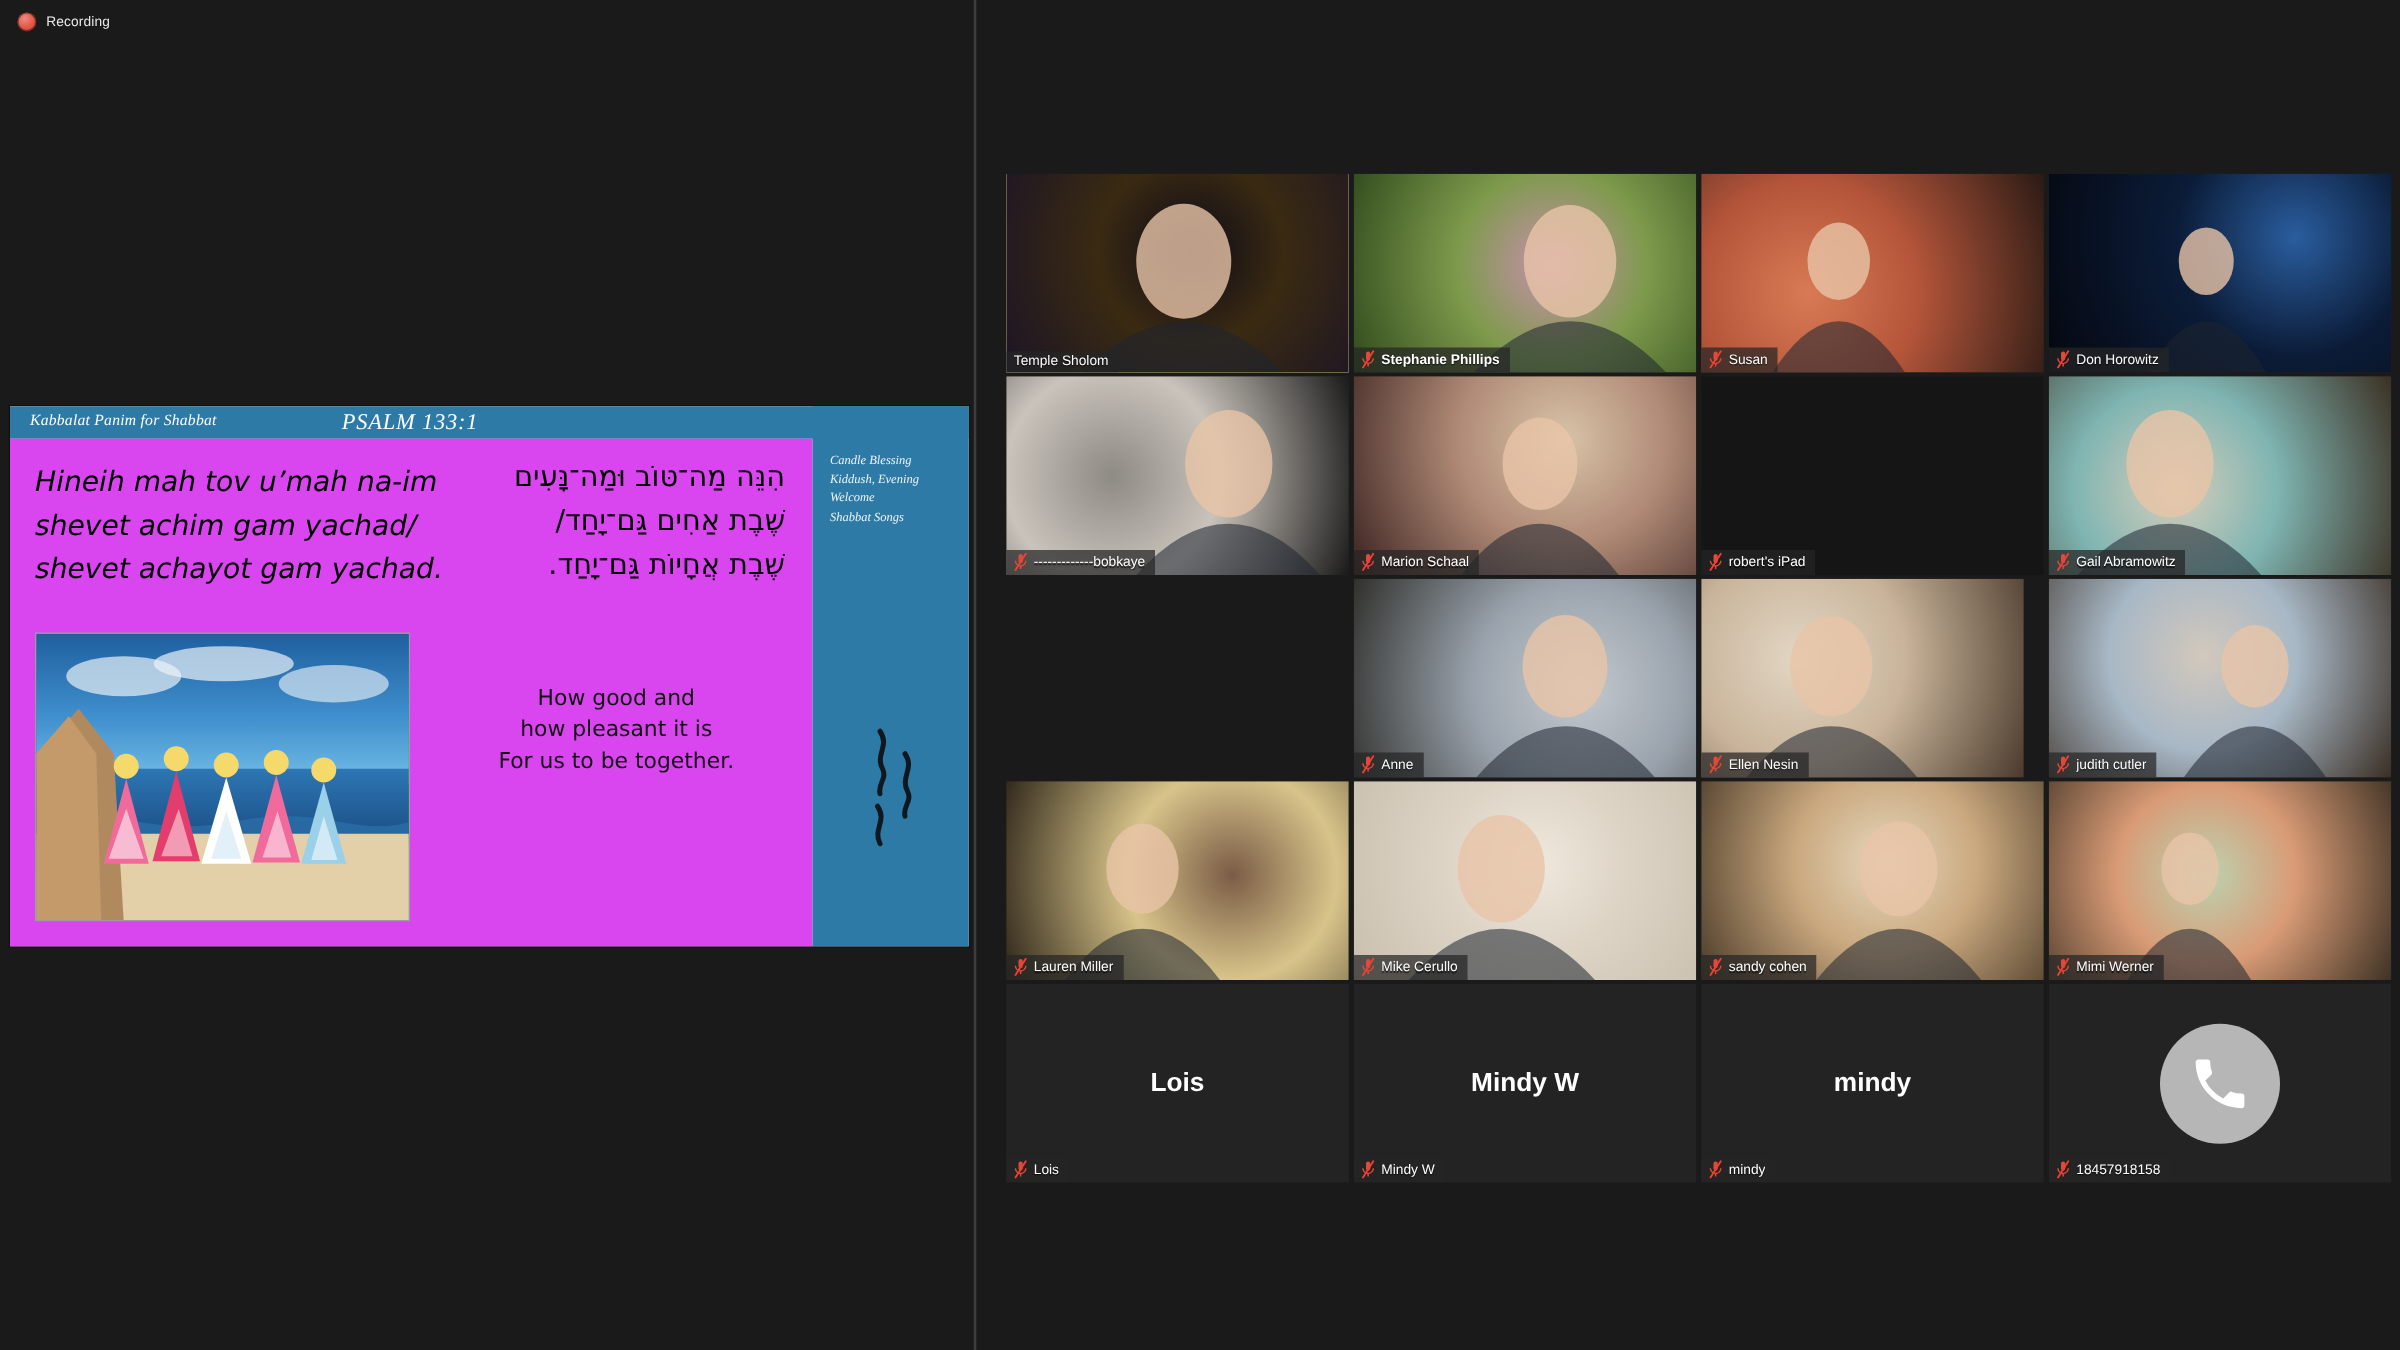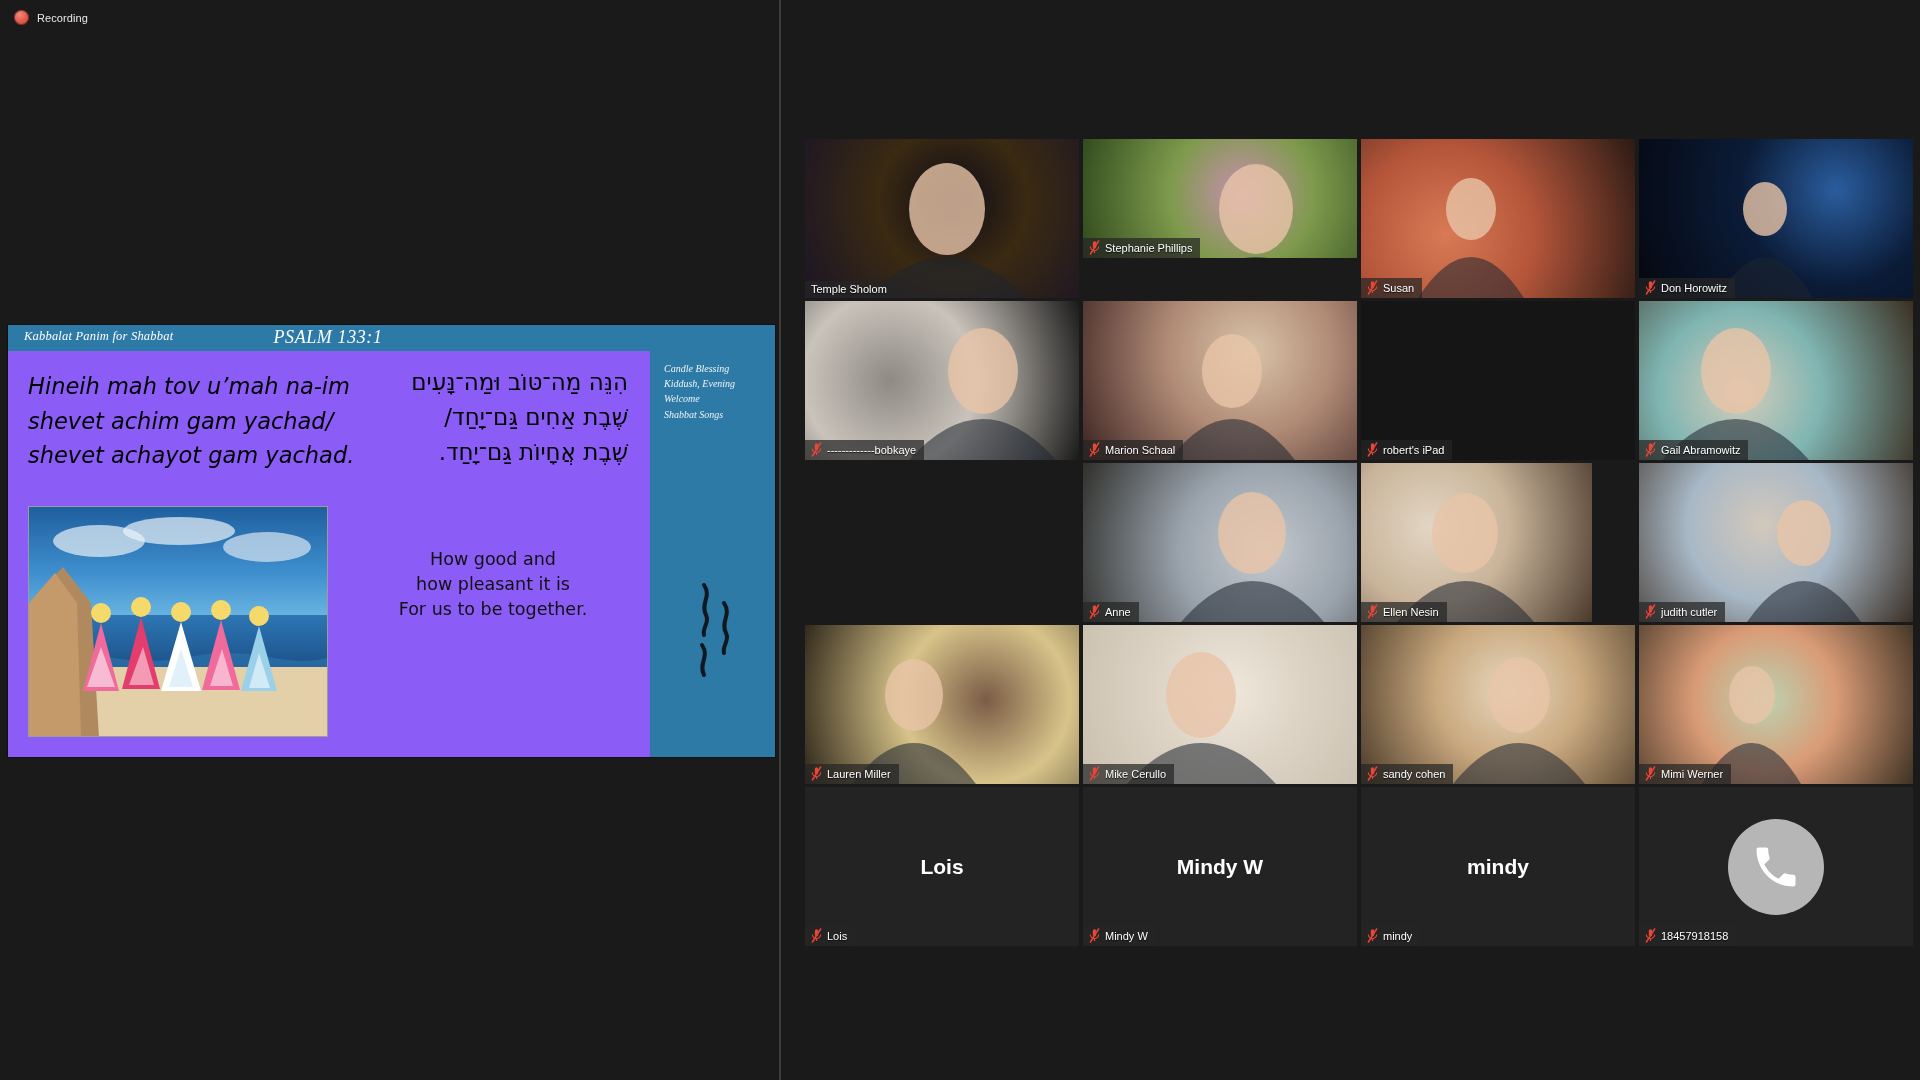--- a/index.html
+++ b/index.html
@@ -68,21 +68,21 @@
     color: #eef4f8; font-family: "Liberation Serif", serif;
     font-style: italic; font-size: 10px; line-height: 1.52;
   }
   #rail-menu div { white-space: nowrap; }
   #rail-flourish {
     position: absolute; left: 50%; top: 250px; transform: translateX(-50%);
     width: 70px; height: 120px;
   }
 
   
-  #slide-body { position: absolute; left: 0; top: 26px; width: 642px; height: 406px; background:#8b5cf6; }
+  #slide-body { position: absolute; left: 0; top: 26px; width: 642px; height: 406px; background:#d946ef; }
 
   #translit {
     position: absolute; left: 20px; top: 18px; width: 360px;
     font-family: "DejaVu Sans", sans-serif;
     font-style: italic; font-size: 22.5px; line-height: 1.54;
     color: #000;
   }
   #hebrew {
     position: absolute; right: 22px; top: 14px; width: 270px;
     direction: rtl; text-align: right;
@@ -255,21 +255,21 @@
       <div class="tile active" style="left: 8px; top: 139px; width: 274px; height: 159px;">
         <div class="bg" style="background: radial-gradient(circle at 54% 39%, rgb(13, 10, 24) 0%, rgb(58, 42, 18) 42%, rgb(27, 20, 38) 100%);"></div>
         <svg width="274" height="159" viewBox="0 0 274 159" style="position: absolute; inset: 0px;">
           <ellipse cx="142" cy="70" rx="38" ry="46" fill="rgba(232,196,168,.80)"></ellipse>
           <path d="M62 159 Q 142 77 221 159 Z" fill="rgba(30,36,48,.55)"></path>
         </svg>
         <div class="namebar">
           <span class="nm">Temple Sholom</span>
         </div>
       </div>
-      <div class="tile" style="left: 286px; top: 139px; width: 274px; height: 119px;">
+      <div class="tile" style="left: 286px; top: 139px; width: 274px; height: 159px; font-weight: bold;">
         <div class="bg" style="background: radial-gradient(circle at 58% 46%, rgb(201, 143, 176) 0%, rgb(126, 154, 76) 42%, rgb(47, 74, 28) 100%);"></div>
         <svg width="274" height="159" viewBox="0 0 274 159" style="position: absolute; inset: 0px;">
           <ellipse cx="173" cy="70" rx="37" ry="45" fill="rgba(232,196,168,.80)"></ellipse>
           <path d="M96 159 Q 173 77 250 159 Z" fill="rgba(30,36,48,.55)"></path>
         </svg>
         <div class="namebar">
           <span class="mic-muted">
             <svg width="11" height="15" viewBox="0 0 11 15">
               <path fill="#e04a3c" d="M5.5 1.2c-.95 0-1.7.76-1.7 1.7v3.9c0 .94.75 1.7 1.7 1.7s1.7-.76 1.7-1.7V2.9c0-.94-.75-1.7-1.7-1.7z"></path>
               <path fill="#e04a3c" d="M9.1 6.6c0 2-1.6 3.6-3.6 3.6S1.9 8.6 1.9 6.6H.8c0 2.4 1.8 4.3 4.1 4.6v1.9h1.2v-1.9c2.3-.3 4.1-2.2 4.1-4.6H9.1z"></path>
@@ -387,21 +387,21 @@
           <span class="mic-muted">
             <svg width="11" height="15" viewBox="0 0 11 15">
               <path fill="#e04a3c" d="M5.5 1.2c-.95 0-1.7.76-1.7 1.7v3.9c0 .94.75 1.7 1.7 1.7s1.7-.76 1.7-1.7V2.9c0-.94-.75-1.7-1.7-1.7z"></path>
               <path fill="#e04a3c" d="M9.1 6.6c0 2-1.6 3.6-3.6 3.6S1.9 8.6 1.9 6.6H.8c0 2.4 1.8 4.3 4.1 4.6v1.9h1.2v-1.9c2.3-.3 4.1-2.2 4.1-4.6H9.1z"></path>
               <path stroke="#f04030" stroke-width="1.5" stroke-linecap="round" d="M1.4 14 L9.6 1"></path>
             </svg>
           </span>
           <span class="nm">Anne</span>
         </div>
       </div>
-      <div class="tile" style="left: 564px; top: 463px; width: 231px; height: 159px;">
+      <div class="tile" style="left: 564px; top: 463px; width: 258px; height: 159px;">
         <div class="bg" style="background: radial-gradient(circle at 30% 40%, rgb(226, 214, 196) 0%, rgb(201, 180, 154) 42%, rgb(74, 58, 44) 100%);"></div>
         <svg width="274" height="159" viewBox="0 0 274 159" style="position: absolute; inset: 0px;">
           <ellipse cx="104" cy="70" rx="33" ry="40" fill="rgba(232,196,168,.80)"></ellipse>
           <path d="M36 159 Q 104 77 173 159 Z" fill="rgba(30,36,48,.55)"></path>
         </svg>
         <div class="namebar">
           <span class="mic-muted">
             <svg width="11" height="15" viewBox="0 0 11 15">
               <path fill="#e04a3c" d="M5.5 1.2c-.95 0-1.7.76-1.7 1.7v3.9c0 .94.75 1.7 1.7 1.7s1.7-.76 1.7-1.7V2.9c0-.94-.75-1.7-1.7-1.7z"></path>
               <path fill="#e04a3c" d="M9.1 6.6c0 2-1.6 3.6-3.6 3.6S1.9 8.6 1.9 6.6H.8c0 2.4 1.8 4.3 4.1 4.6v1.9h1.2v-1.9c2.3-.3 4.1-2.2 4.1-4.6H9.1z"></path>

